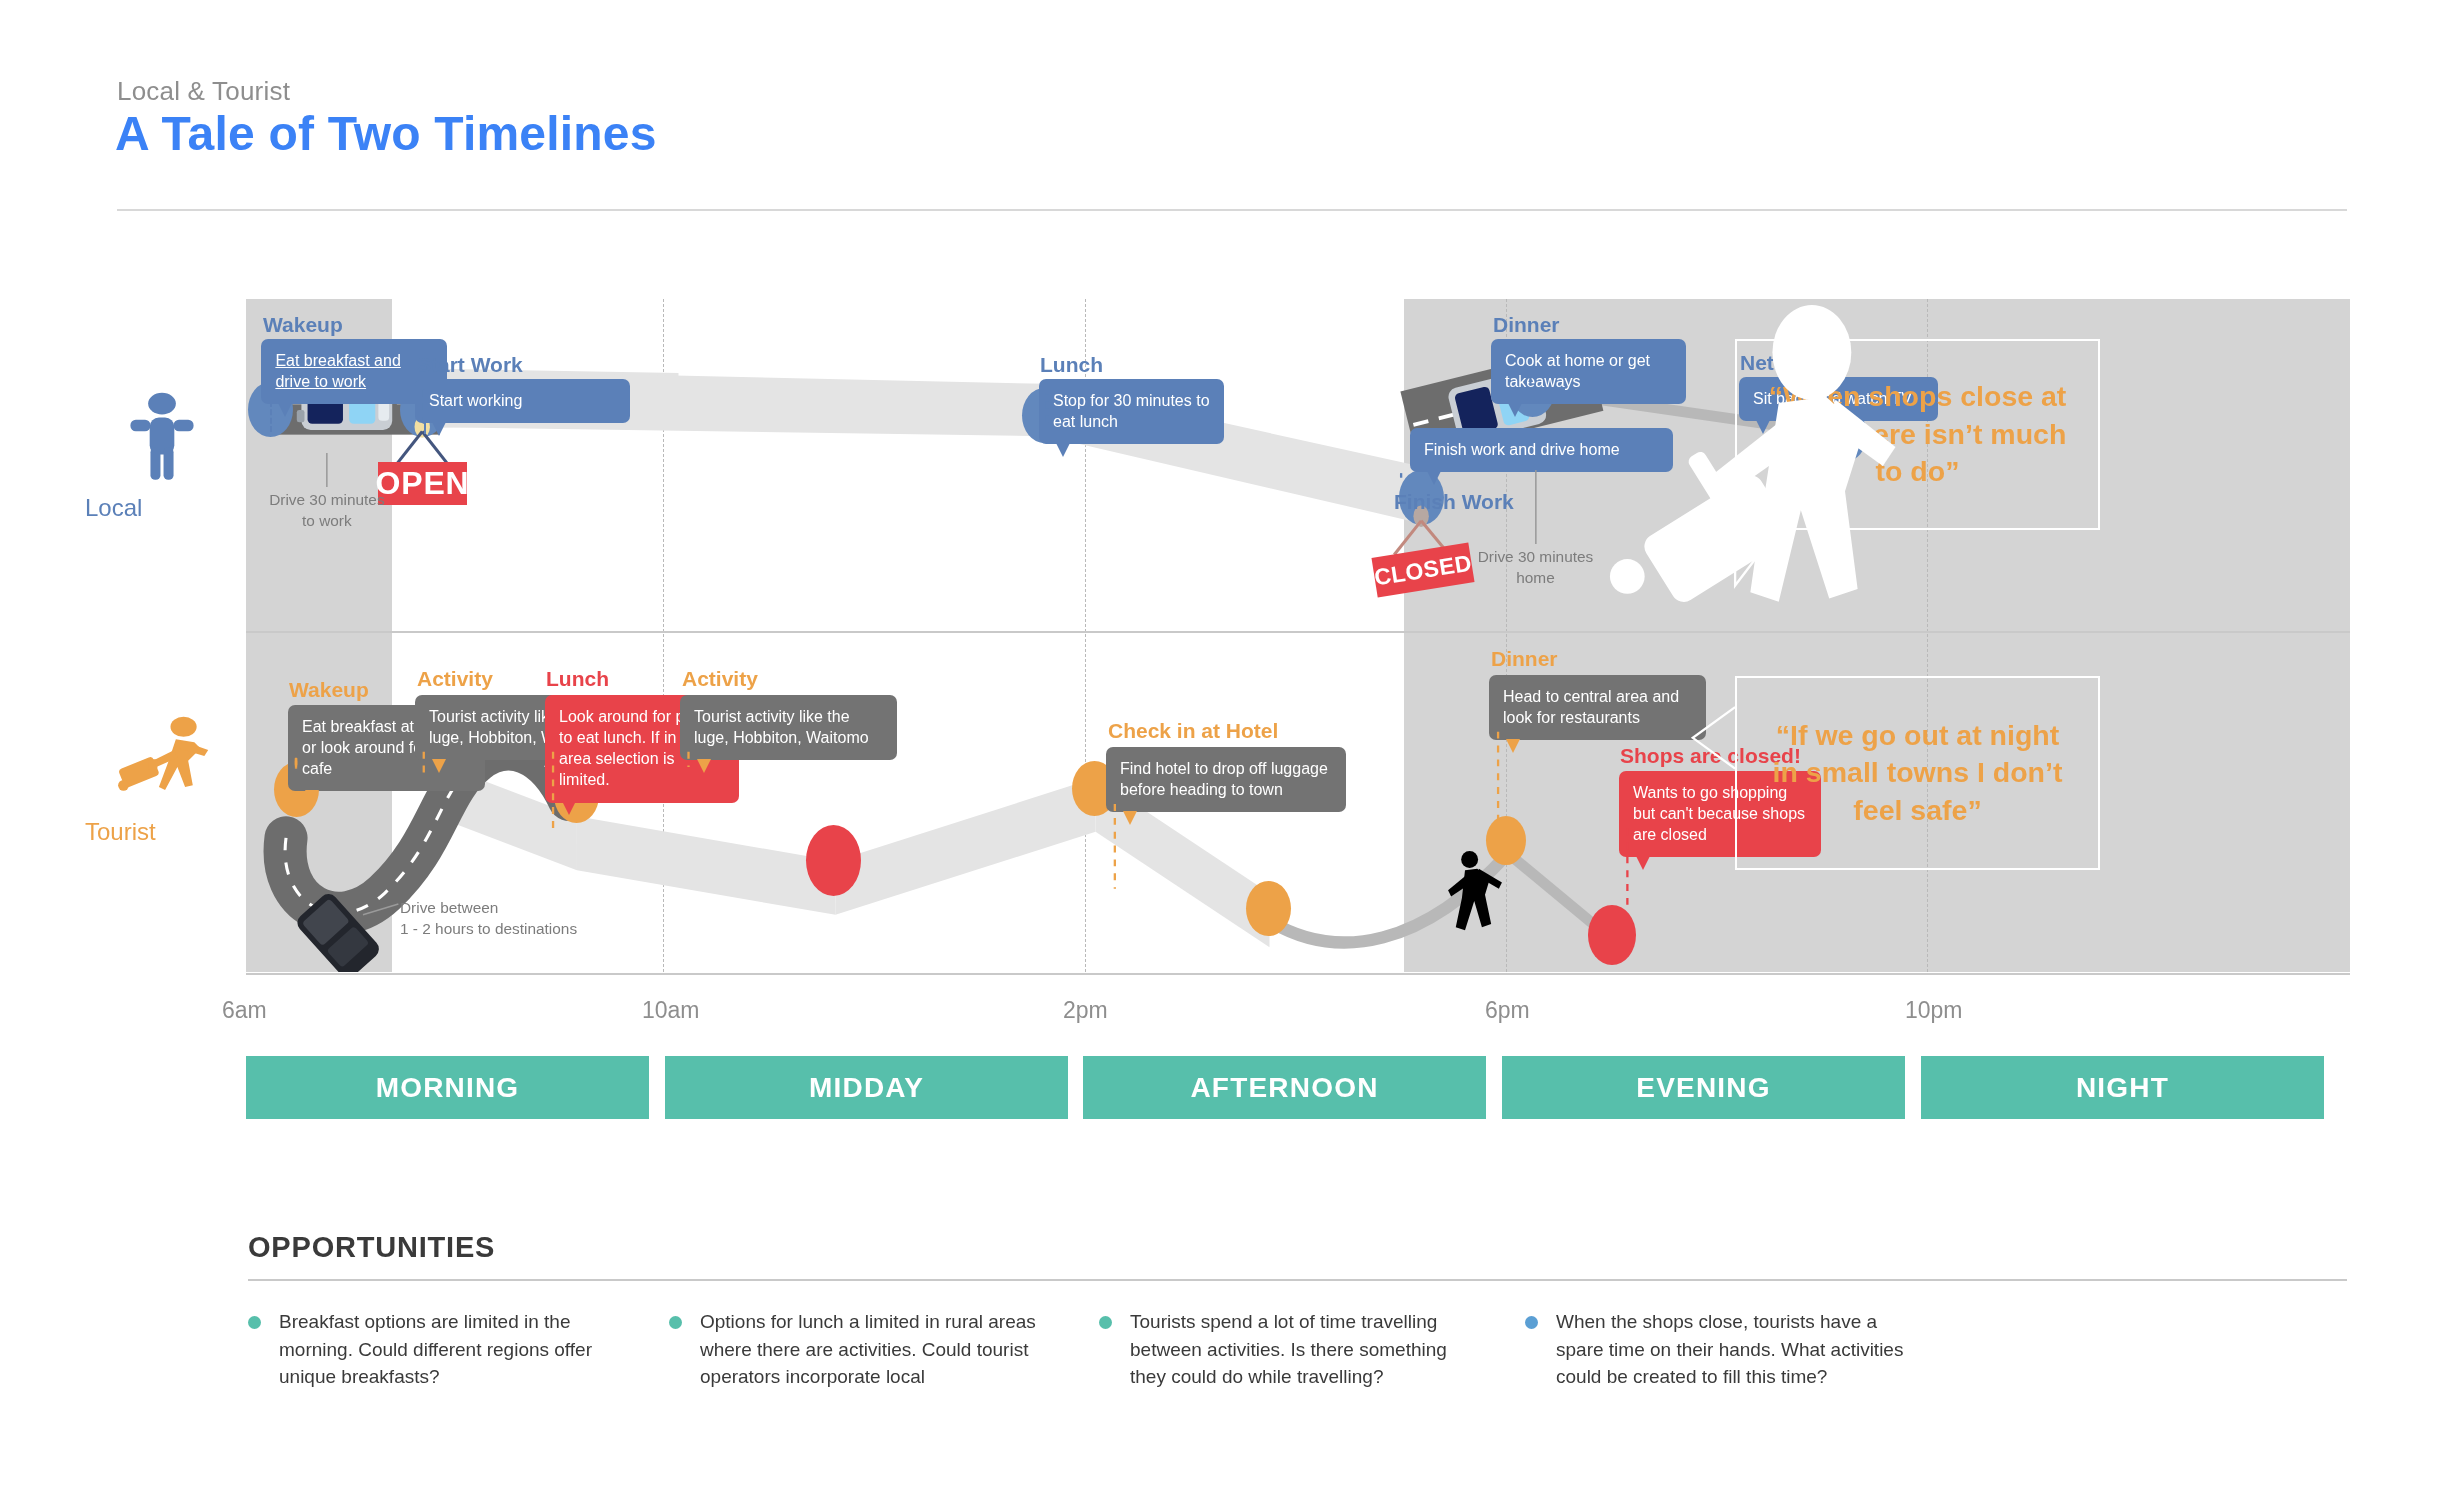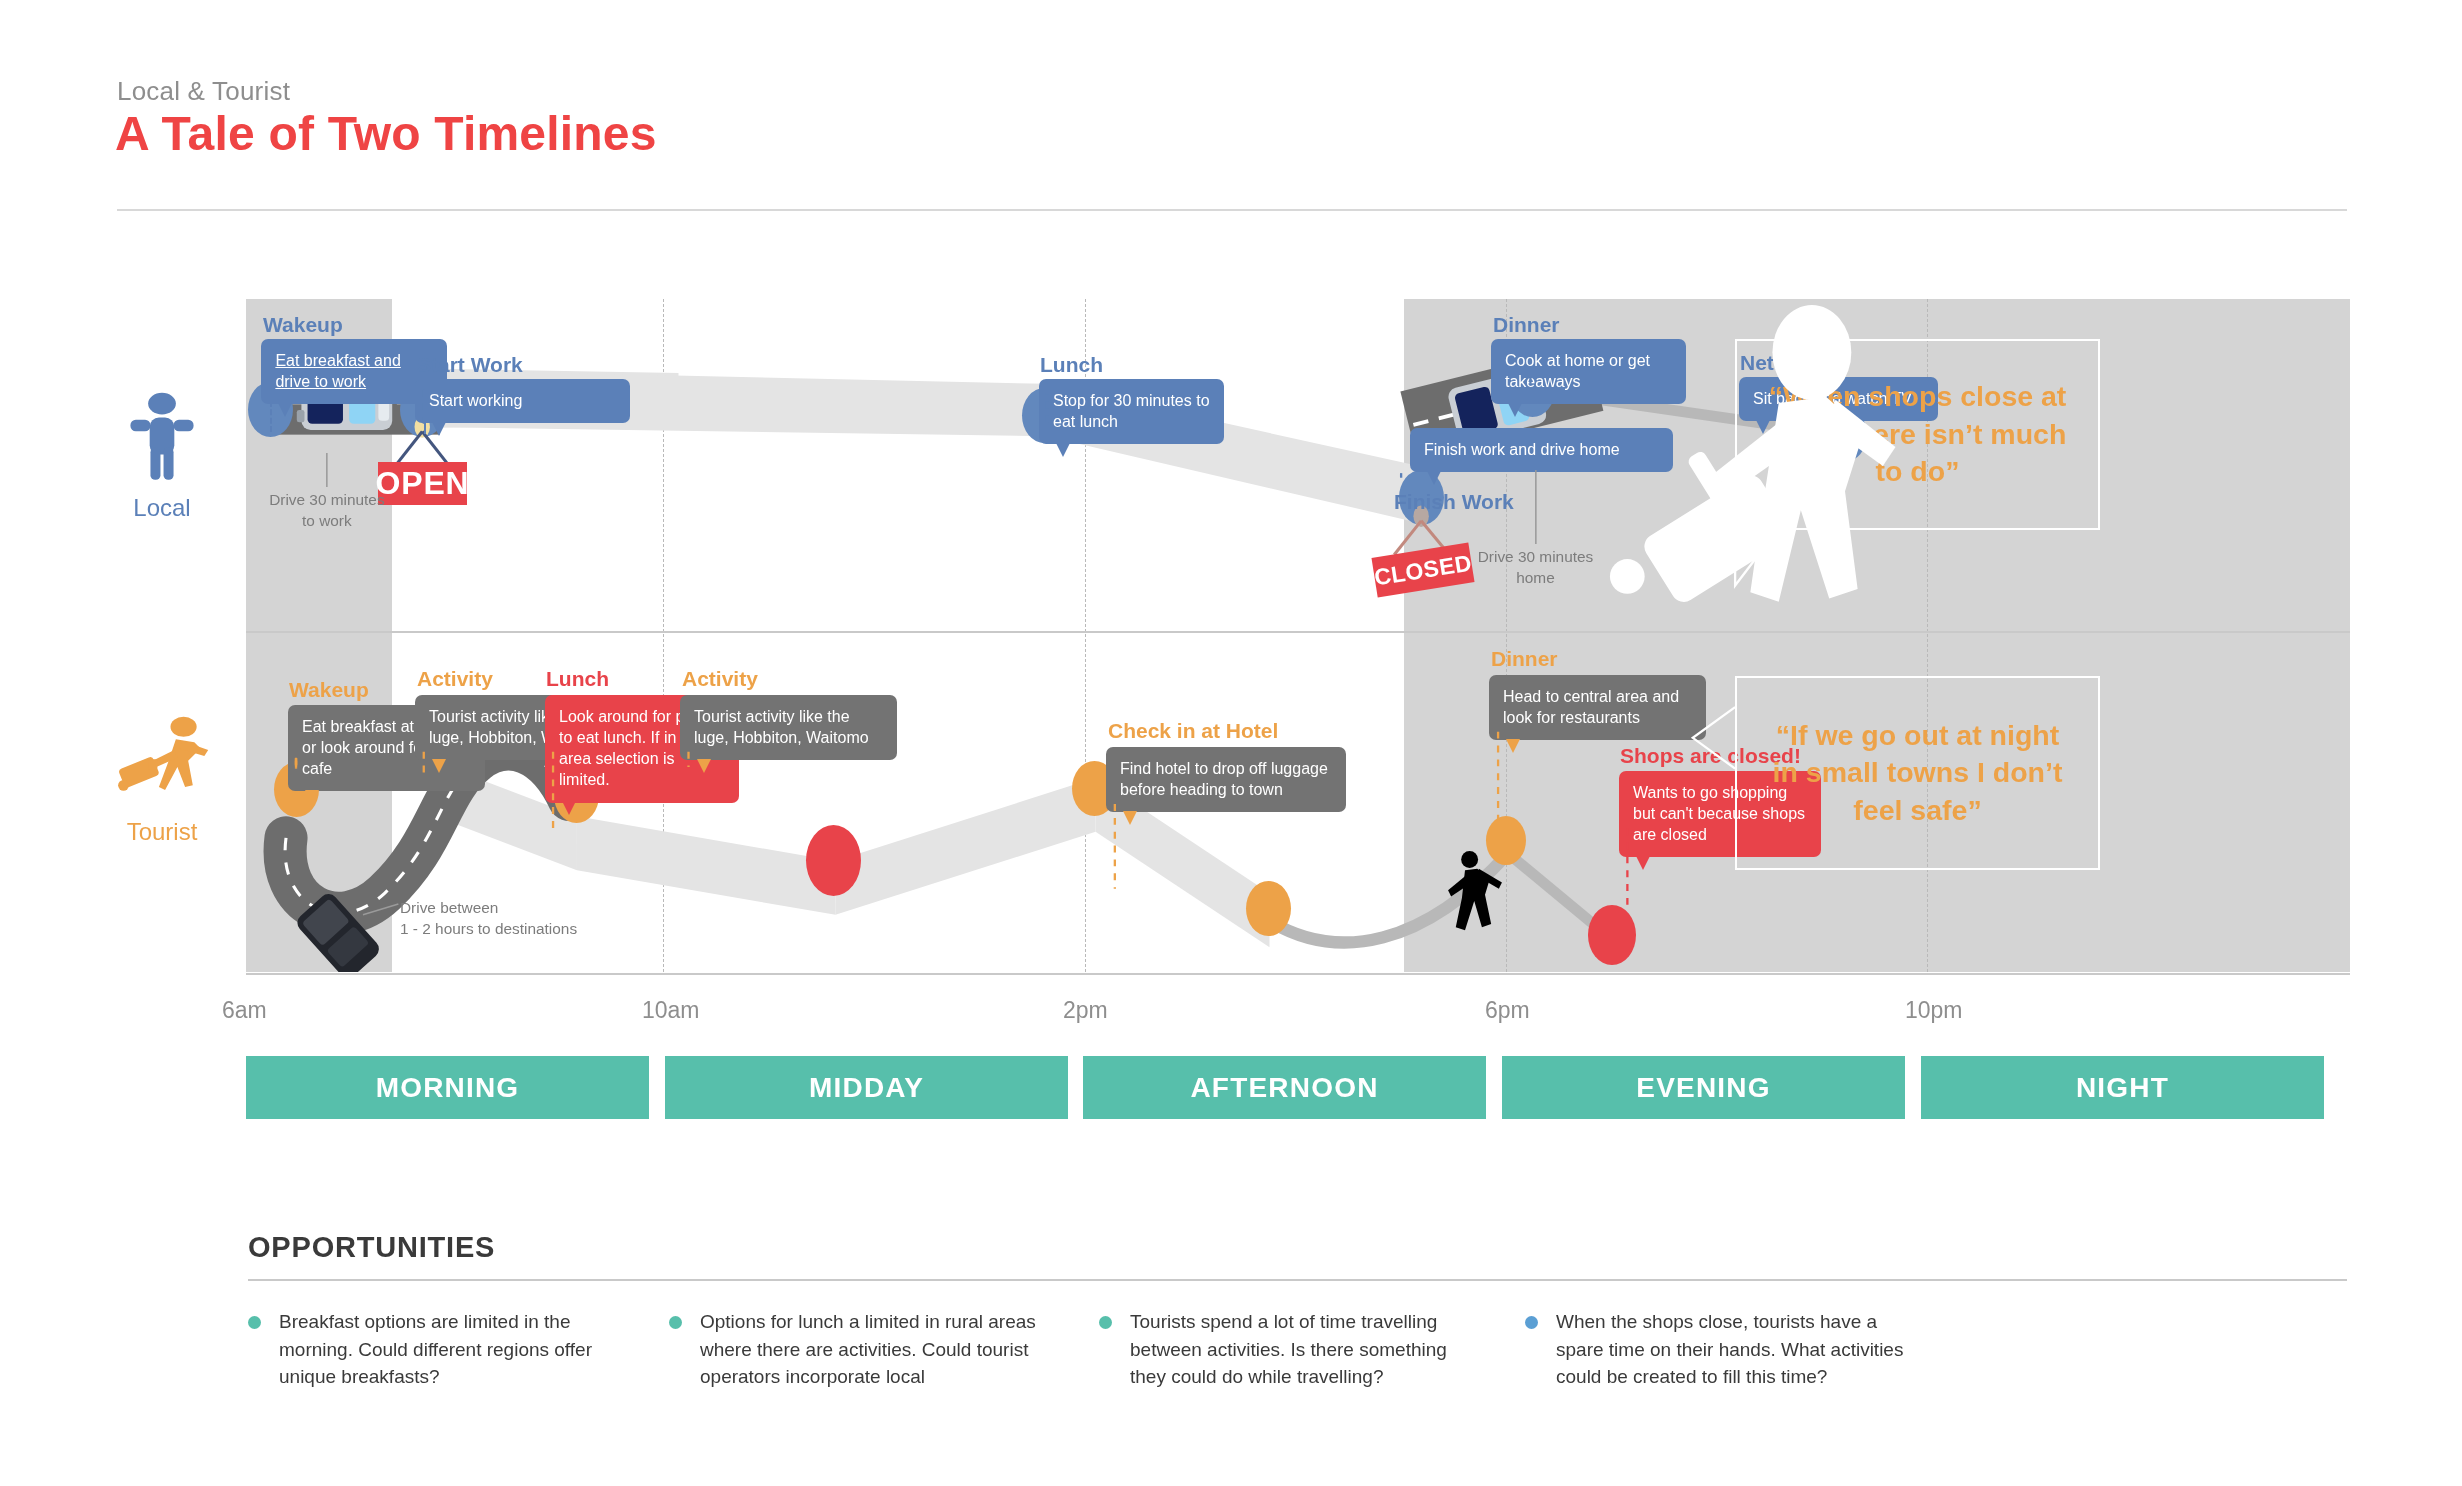--- a/index.html
+++ b/index.html
@@ -11,29 +11,29 @@
   }
   .page { position: relative; width: 2462px; height: 1487px; }
 
   
   .eyebrow {
     position: absolute; left: 117px; top: 52px;
     font-size: 26px; color: #8e8e8e; letter-spacing: 0.2px; margin-top: 24px;
   }
   .maintitle {
     position: absolute; left: 115px; top: 106px;
-    font-size: 48px; font-weight: bold; color: #ef4444; letter-spacing: 0.2px;
+    font-size: 48px; font-weight: bold; color: #3b82f6; letter-spacing: 0.2px;
   }
   .header-rule {
     position: absolute; left: 117px; top: 209px;
     width: 2230px; height: 1.5px; background: #d8d8d8;
   }
 
   
-  .persona { position: absolute; text-align: center; width: 154px; }
+  .persona { position: absolute; width: 154px; }
   .persona .plabel { font-size: 24px; margin-top: 7.7px; }
   .persona.local { left: 85px; top: 392px; }
   .persona.local .plabel { color: #5b80b8; }
   .persona.tourist { left: 85px; top: 716px; }
   .persona.tourist .plabel { color: #eda248; }
 
   
   .chart {
     position: absolute; left: 246px; top: 299px;
     width: 2104px; height: 673px;

